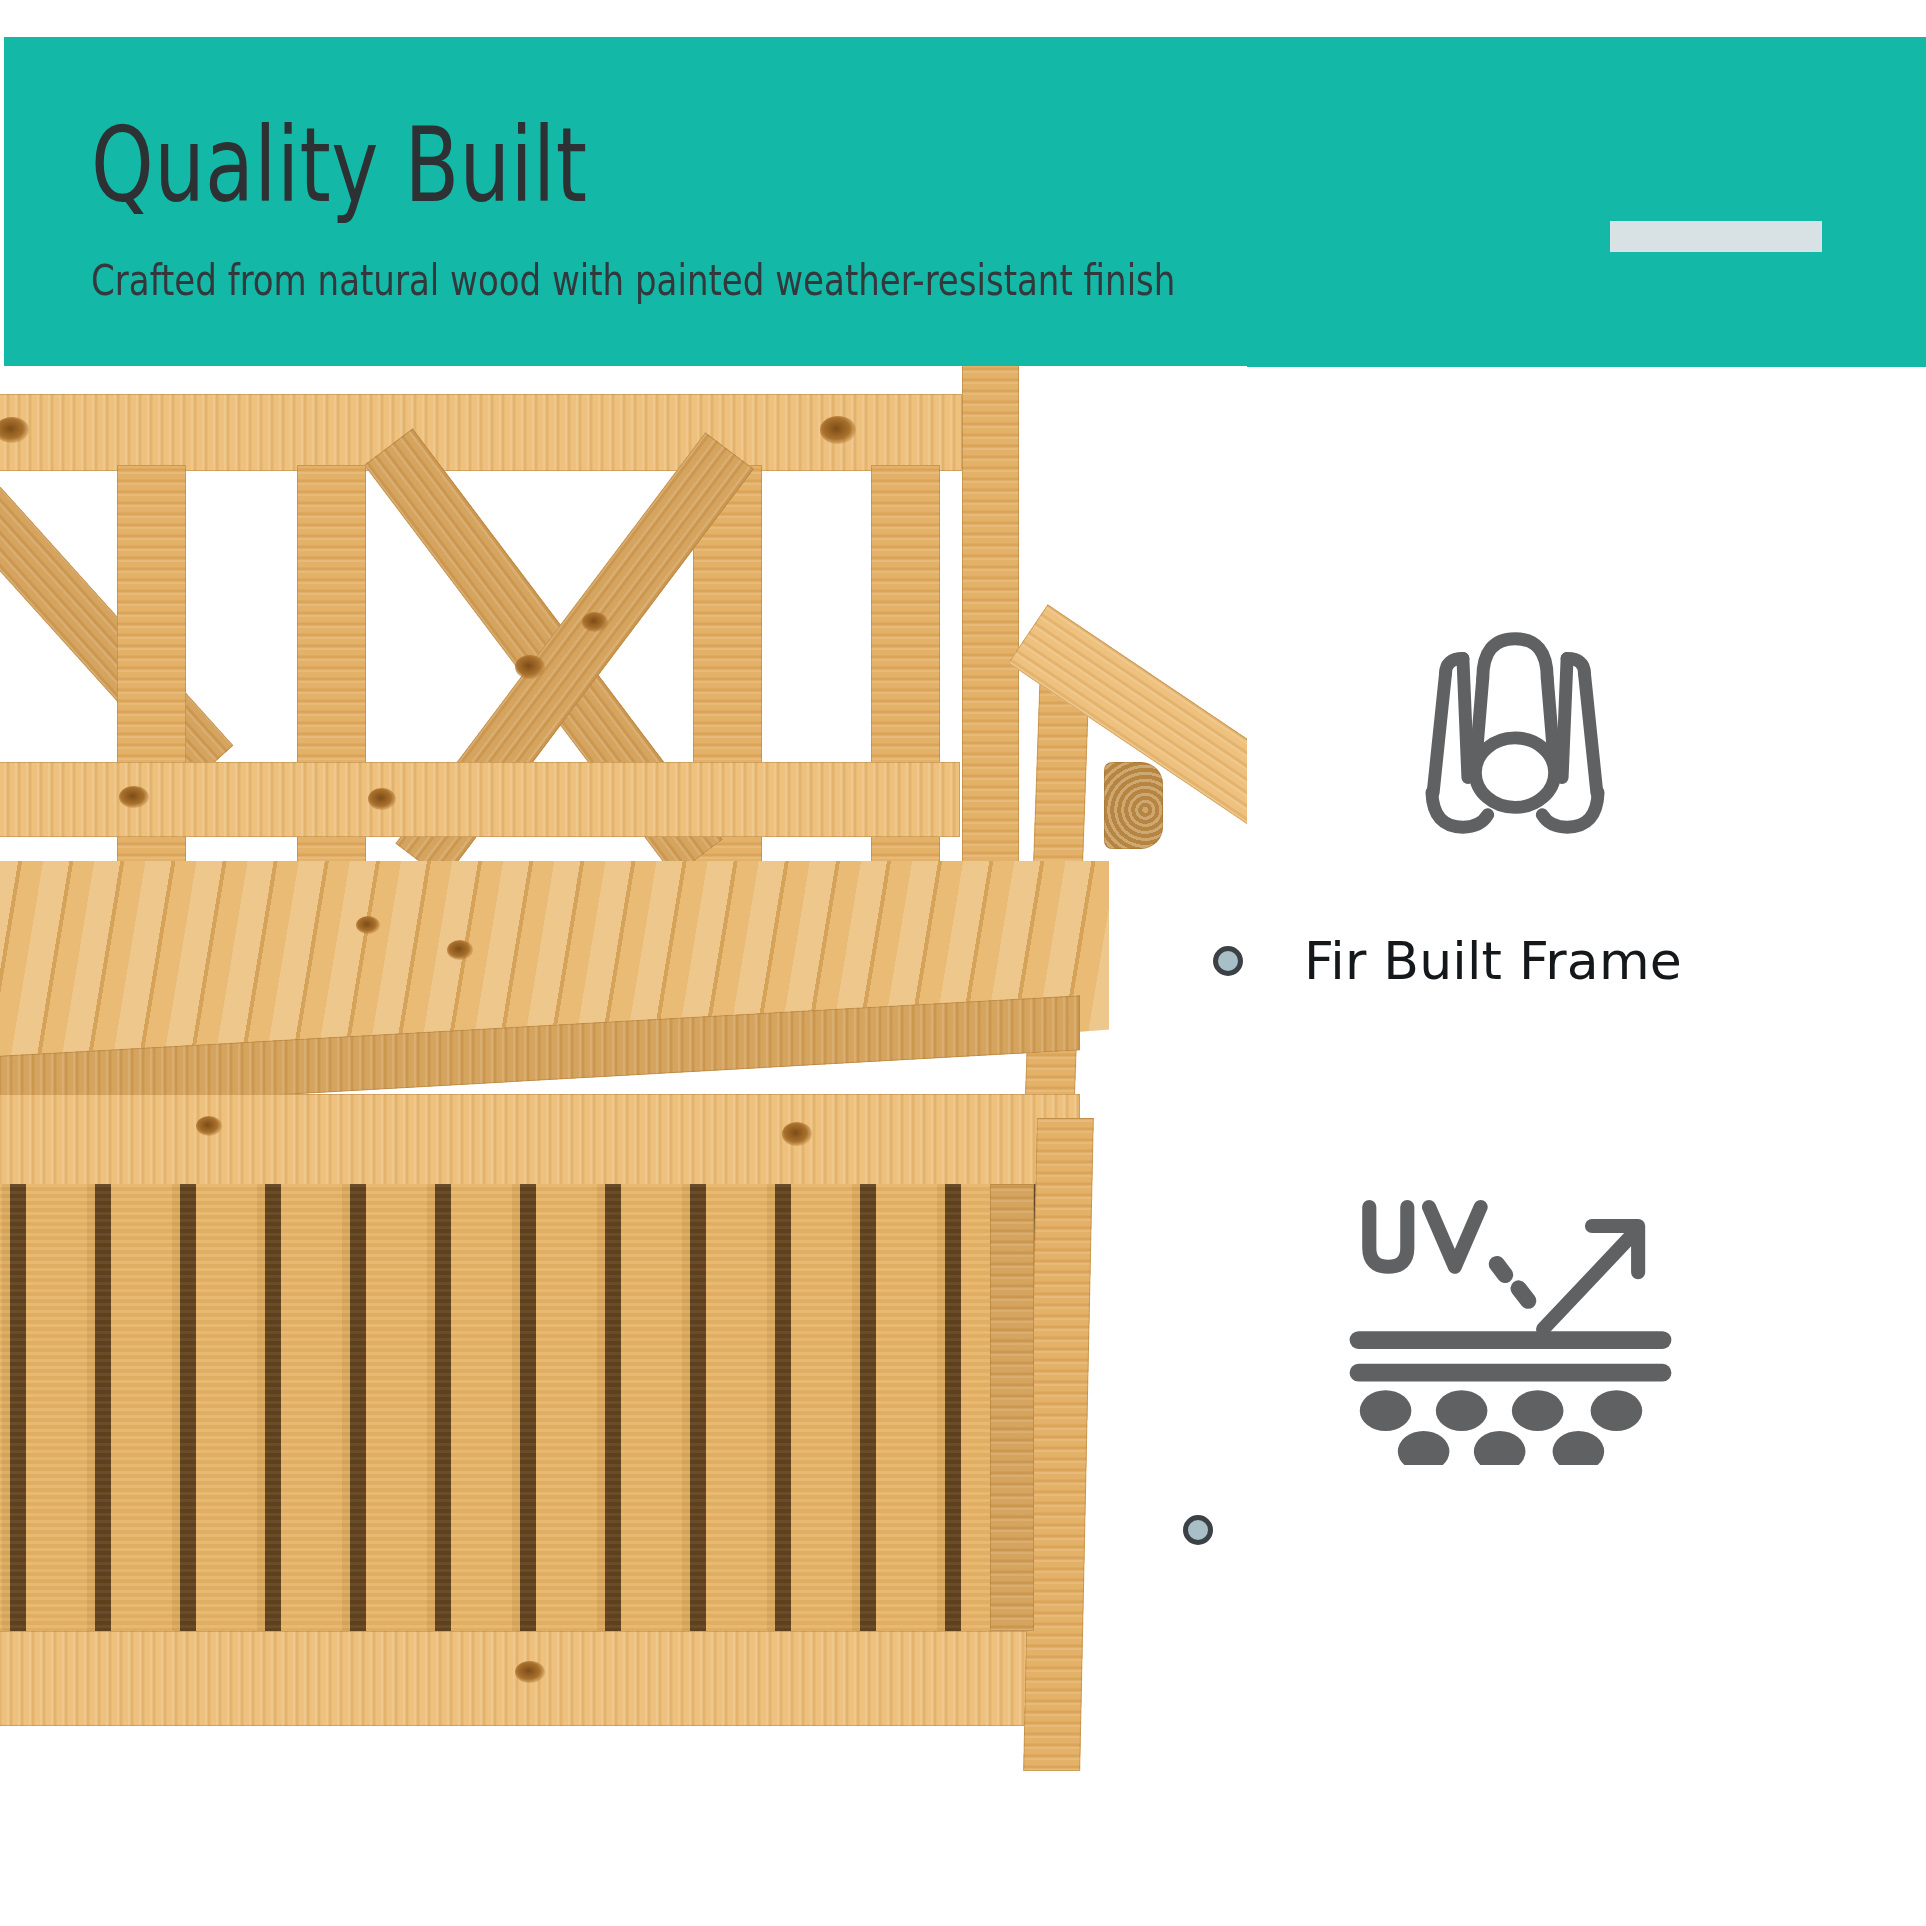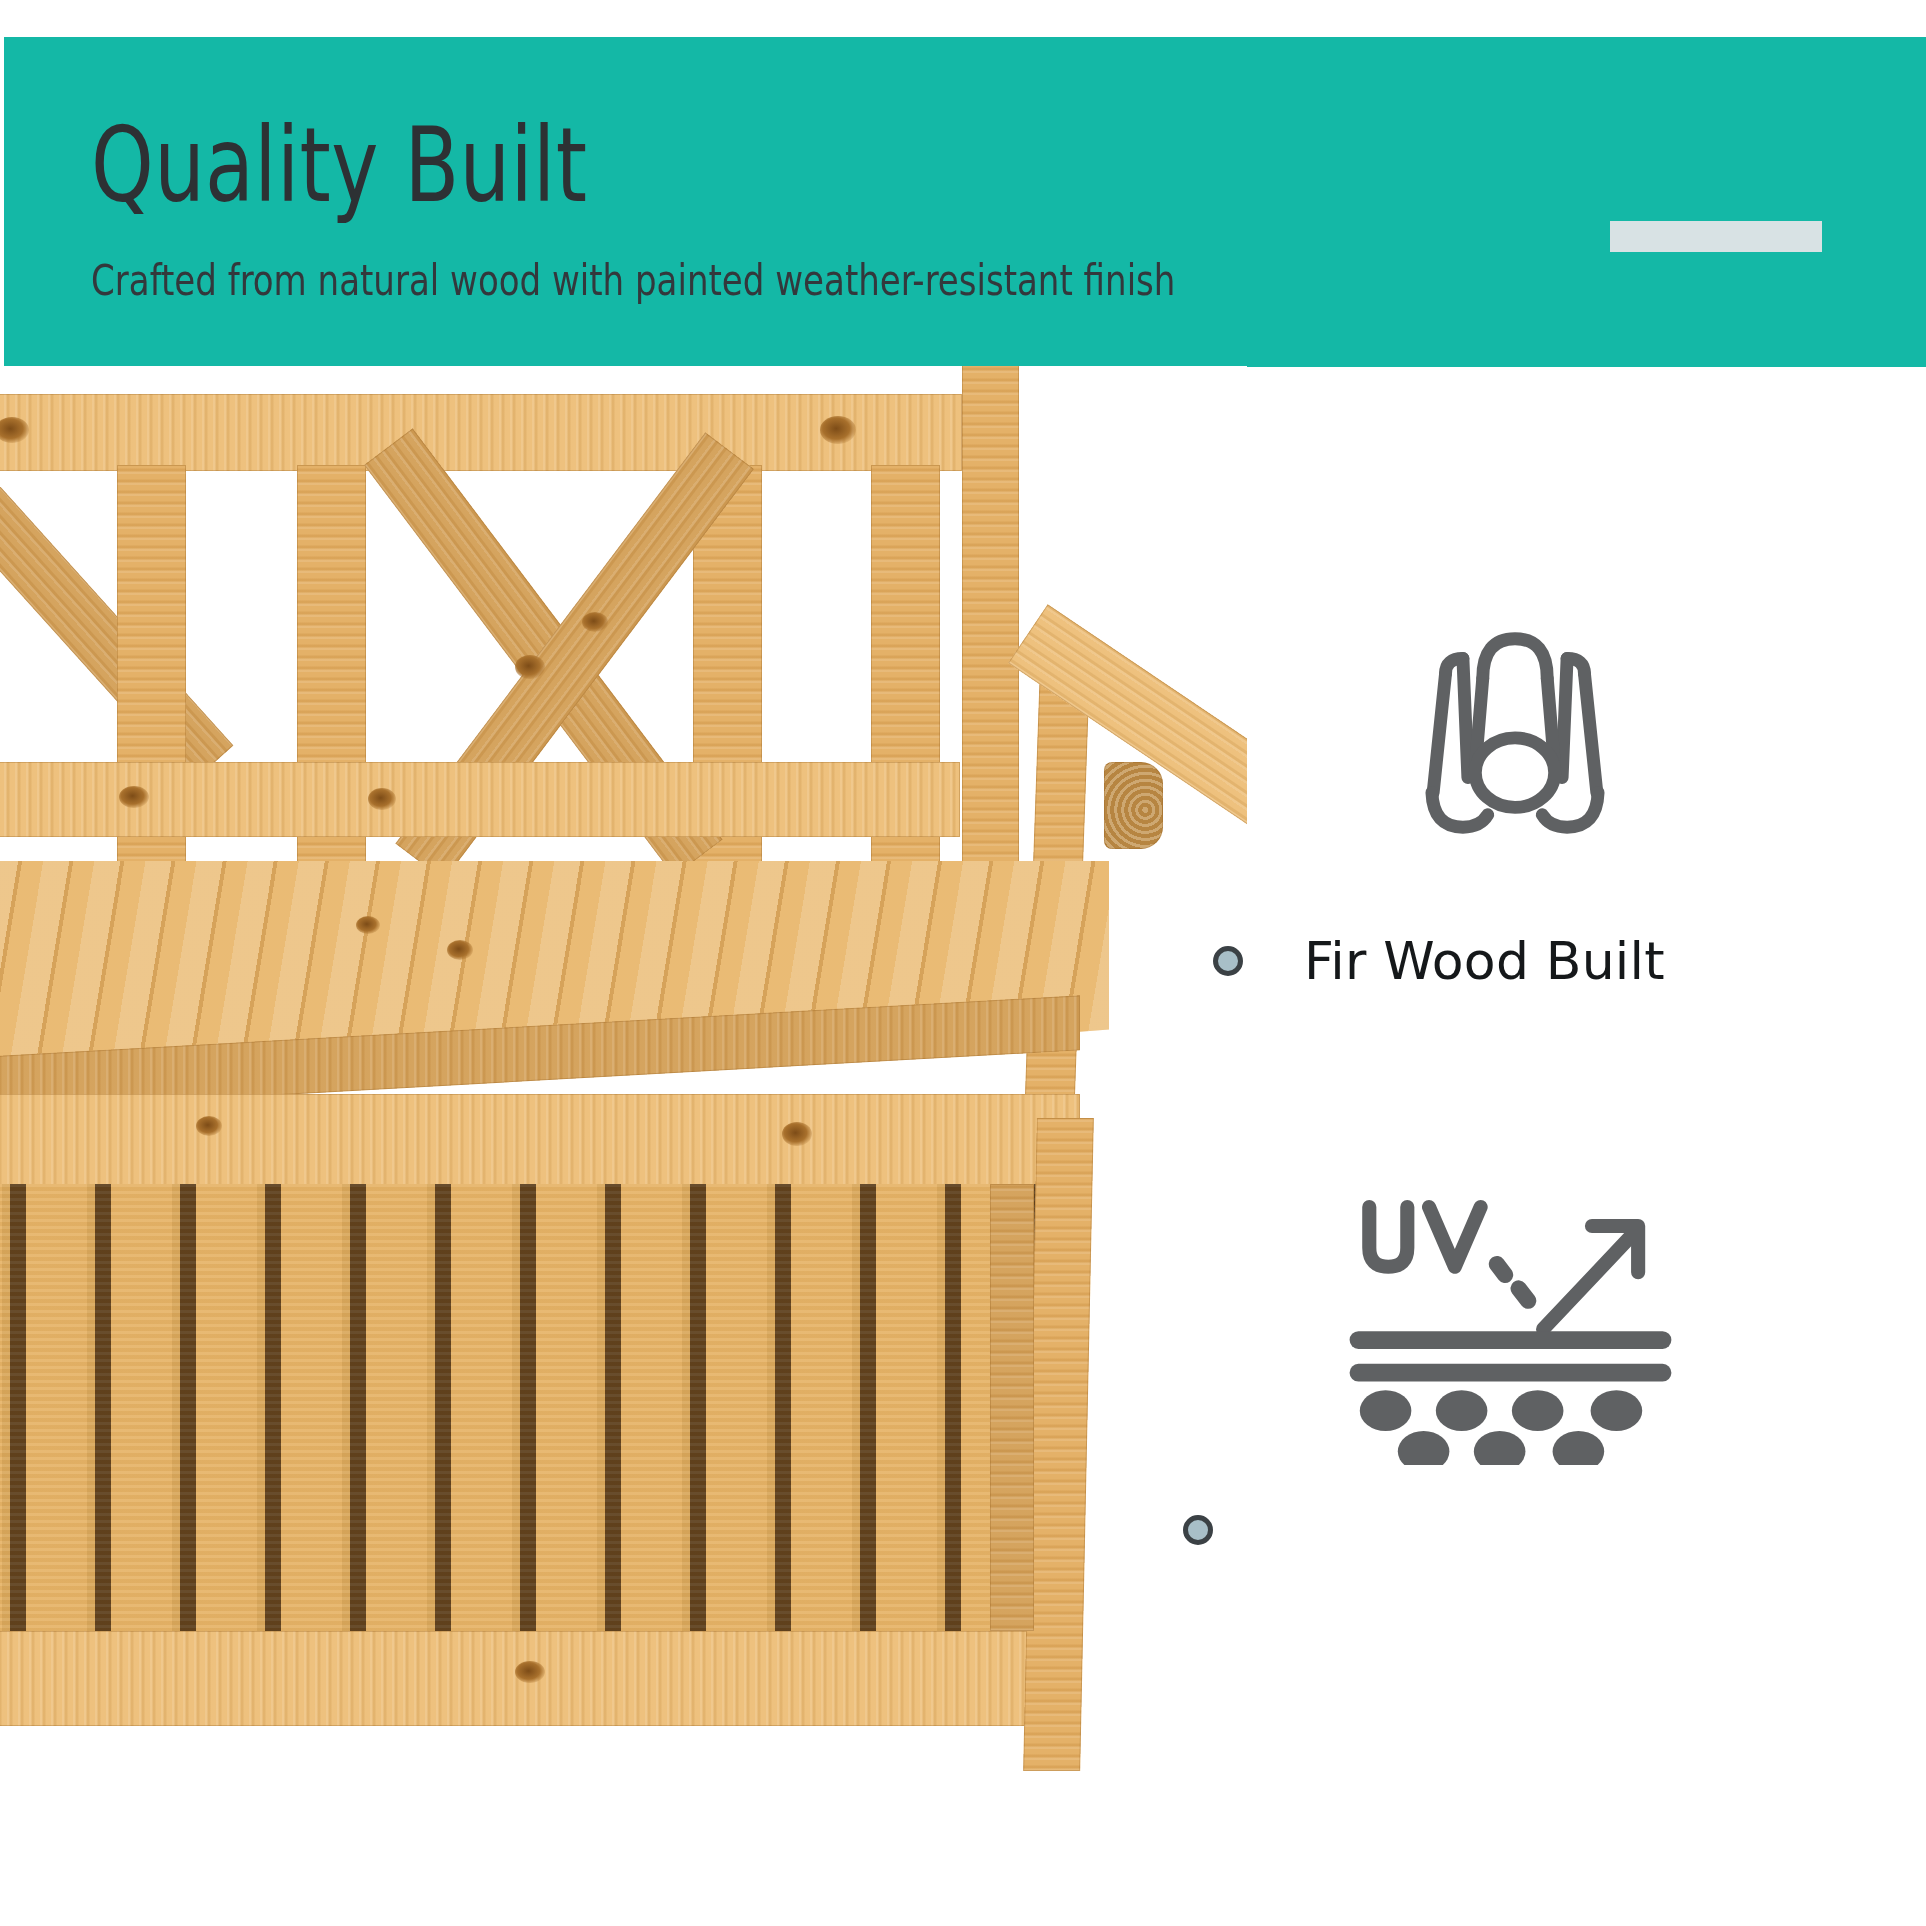--- a/index.html
+++ b/index.html
@@ -206,21 +206,21 @@
           <path d="M83.5 76 Q83 90 71 90 Q64 90 61 85"></path>
 
           <path d="M37 30 Q37 14 50 14 Q63 14 63 30"></path>
           <path d="M37 30 L34 66"></path>
           <path d="M63 30 L66 66"></path>
           <ellipse cx="50" cy="68" rx="16" ry="14"></ellipse>
         </svg>
       </div>
       <div class="feat-row">
         <span class="feat-bullet"></span>
-        <span class="feat-label">Fir Wood Built</span>
+        <span class="feat-label">Fir Built Frame</span>
       </div>
     </div>
 
     <div class="feature f2">
       <div class="feat-icon" style="left:119px;width:356px;height:297px;">
         <svg width="327" height="277" viewBox="0 0 120 102" fill="none" stroke="#5f6163" stroke-width="5.2" stroke-linecap="round" stroke-linejoin="round">
 
           <path d="M8 7 L8 22 Q8 29 15 29 Q22 29 22 22 L22 7"></path>
           <path d="M30 7 L39.5 29 L49 7"></path>
 

